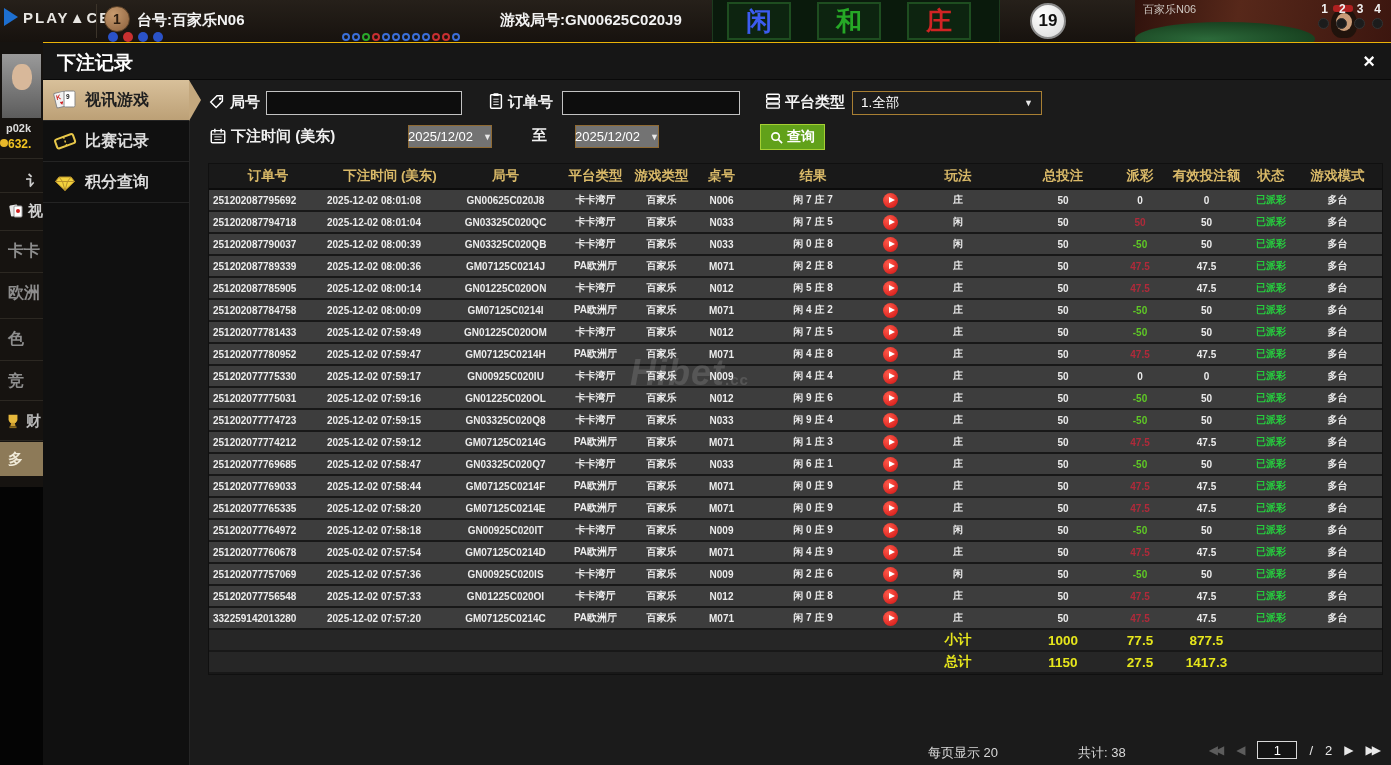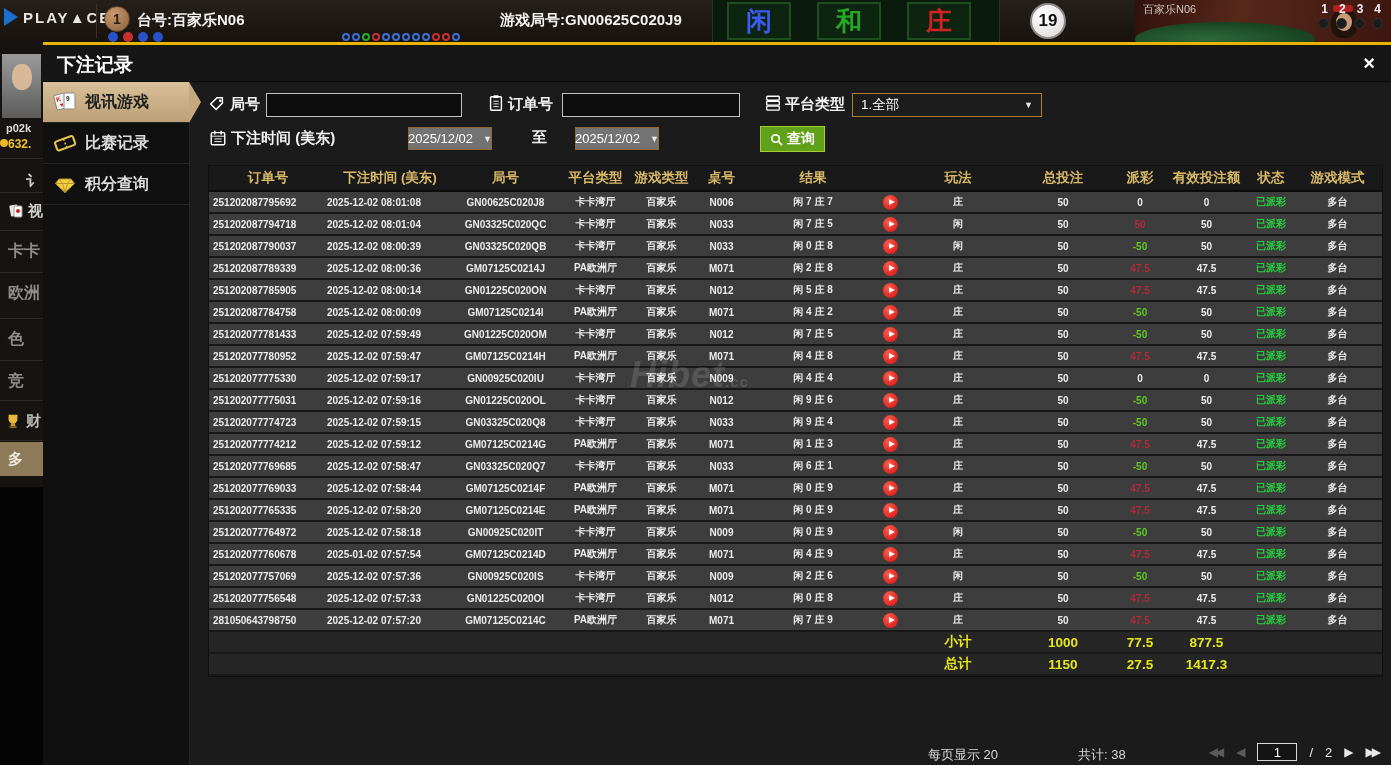--- a/index.html
+++ b/index.html
@@ -54,21 +54,21 @@
   .ls-coin { position:absolute; left:0px; top:97px; width:8px; height:8px; border-radius:50%; background:#e8b82a; }
   .ls-item { position:absolute; left:0; width:43px; height:34px; display:flex; align-items:center; color:#cfcfcf;
     font-size:15px; font-weight:bold; white-space:nowrap; overflow:hidden; padding-left:8px; }
   .ls-item.gray { color:#8d8d8d; font-size:16px;font-family:Liberation Serif, serif; }
   .ls-item.active-bg { background:#8d7a58; color:#f0ead8; }
   .ls-div { position:absolute; left:0; width:43px; height:1px; background:#2c2822; }
   .ls-icon { margin-right:4px; flex:0 0 auto; display:inline-flex; }
 
   
   .modal { position:absolute; left:43px; top:42px; width:1348px; height:559px;
-    background:#1b1b1b; border-top:3px solid #eab308; z-index:5; }
+    background:#1b1b1b; border-top:1px solid #eab308; z-index:5; }
   .m-header { position:absolute; top:0; left:0; width:100%; height:37px; background:#161616;
     border-bottom:1px solid #090909; }
   .m-title { position:absolute; left:14px; top:7px; color:#ffffff; font-size:19px; font-weight:bold; }
   .m-close { position:absolute; right:16px; top:5px; color:#ffffff; font-size:20px; font-weight:bold;
     cursor:pointer; line-height:26px; }
 
   
   .m-side { position:absolute; left:0; top:37px; width:147px; height:686px; background:#101010;
     border-right:1px solid #262626; }
   .sb-item { position:relative; height:41px; display:flex; align-items:center; gap:8px; padding-left:10px;
@@ -624,21 +624,21 @@
             <div class="cell"><span class="playbtn"></span></div>
             <div class="cell">闲</div>
             <div class="cell">50</div>
             <div class="cell pay-loss">-50</div>
             <div class="cell">50</div>
             <div class="cell st-green">已派彩</div>
             <div class="cell">多台</div>
           </div>
           <div class="trow">
             <div class="cell l">251202077760678</div>
-            <div class="cell l">2025-01-02 07:57:54</div>
+            <div class="cell l">2025-02-02 07:57:54</div>
             <div class="cell ">GM07125C0214D</div>
             <div class="cell ">PA欧洲厅</div>
             <div class="cell ">百家乐</div>
             <div class="cell ">M071</div>
             <div class="cell ">闲 4 庄 9</div>
             <div class="cell"><span class="playbtn"></span></div>
             <div class="cell">庄</div>
             <div class="cell">50</div>
             <div class="cell pay-win">47.5</div>
             <div class="cell">47.5</div>
@@ -671,21 +671,21 @@
             <div class="cell ">闲 0 庄 8</div>
             <div class="cell"><span class="playbtn"></span></div>
             <div class="cell">庄</div>
             <div class="cell">50</div>
             <div class="cell pay-win">47.5</div>
             <div class="cell">47.5</div>
             <div class="cell st-green">已派彩</div>
             <div class="cell">多台</div>
           </div>
           <div class="trow">
-            <div class="cell l">281050643798750</div>
+            <div class="cell l">332259142013280</div>
             <div class="cell l">2025-12-02 07:57:20</div>
             <div class="cell ">GM07125C0214C</div>
             <div class="cell ">PA欧洲厅</div>
             <div class="cell ">百家乐</div>
             <div class="cell ">M071</div>
             <div class="cell ">闲 7 庄 9</div>
             <div class="cell"><span class="playbtn"></span></div>
             <div class="cell">庄</div>
             <div class="cell">50</div>
             <div class="cell pay-win">47.5</div>

